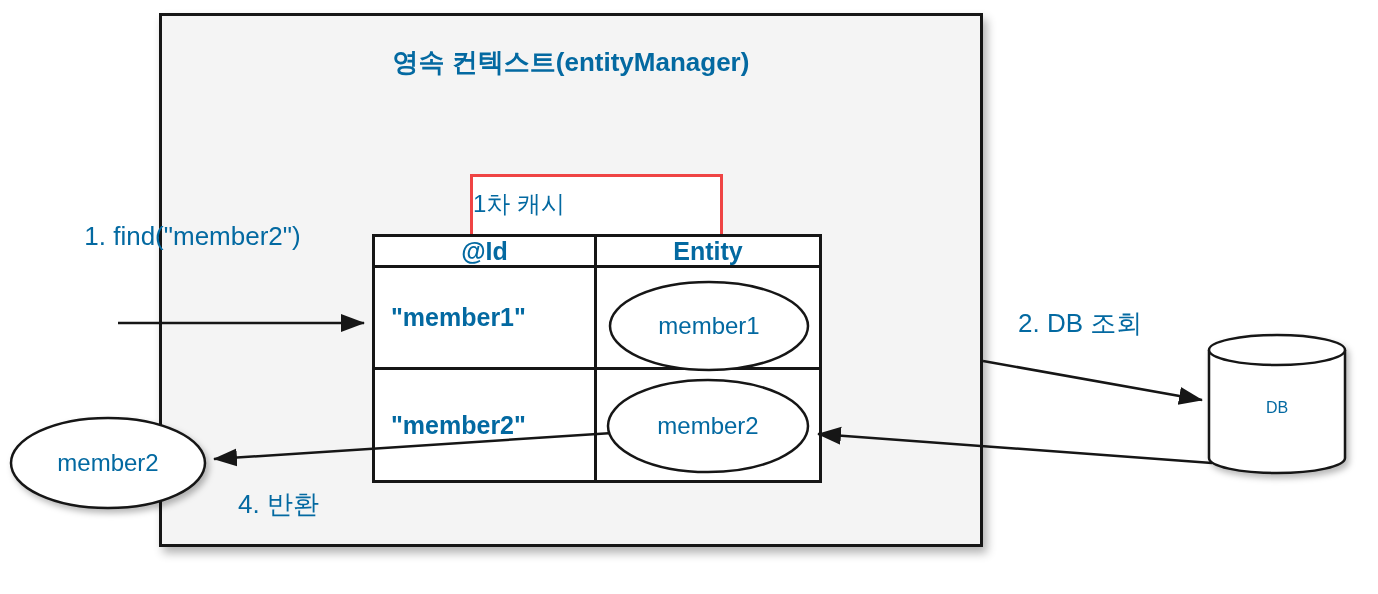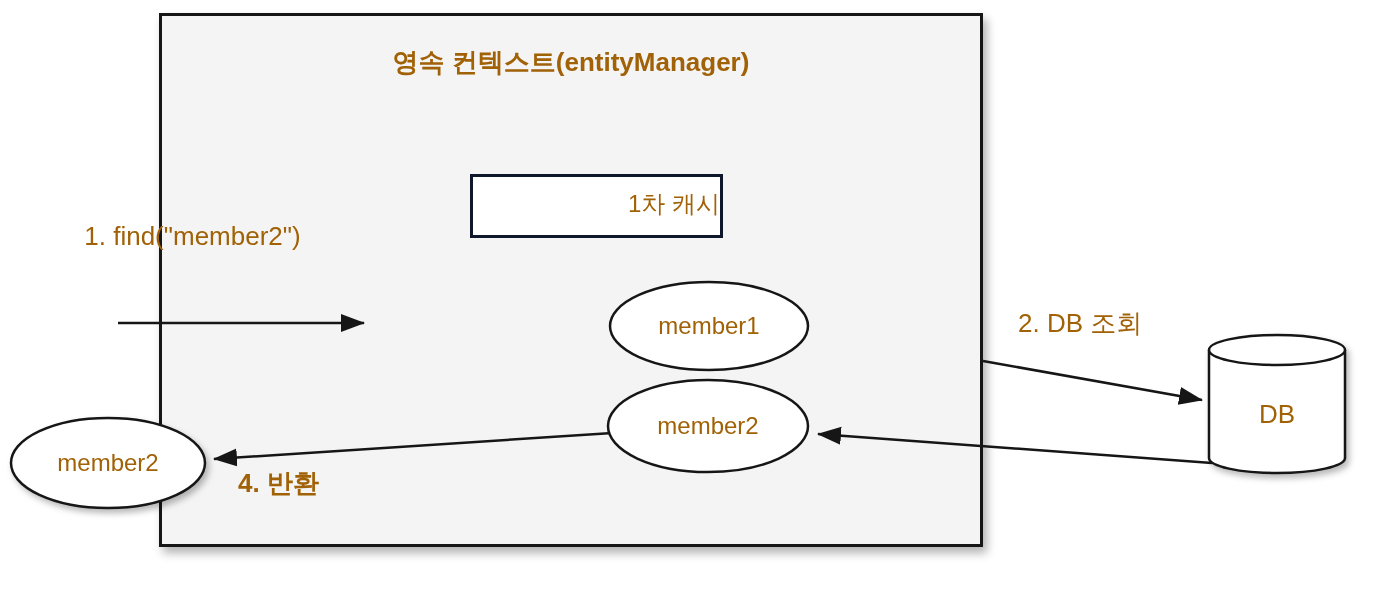--- a/index.html
+++ b/index.html
@@ -3,21 +3,21 @@
 <meta charset="utf-8">
 <style>
   * { margin: 0; padding: 0; box-sizing: border-box; }
   html, body { background: #ffffff; }
   .stage {
     position: relative;
     width: 1378px;
     height: 594px;
     background: #ffffff;
     font-family: "Liberation Sans", sans-serif;
-    color: #a16207;
+    color: #0369a1;
     overflow: hidden;
   }
   .abs { position: absolute; }
 
   
   .pcbox {
     left: 159px; top: 13px;
     width: 824px; height: 534px;
     background: #f4f4f4;
     border: 3px solid #161616;
@@ -31,23 +31,23 @@
     font-weight: bold;
     font-size: 26px;
     z-index: 6;
   }
 
   
   .cache-tab {
     left: 470px; top: 174px;
     width: 253px; height: 64px;
     background: #ffffff;
-    border: 3px solid #0f172a;
+    border: 3px solid #ef4444;
     z-index: 2;
-    display: flex; align-items: center; justify-content: flex-end;
+    display: flex; align-items: center; justify-content: flex-start;
     font-size: 24px;
     padding-bottom: 4px;
   }
 
   
   .cache-table {
     left: 372px; top: 234px;
     width: 450px; height: 249px;
     background: #ffffff;
     border: 3px solid #161616;
@@ -74,40 +74,50 @@
   .flow-line { stroke: #161616; stroke-width: 2.5; fill: none; }
   .shape { fill: #ffffff; stroke: #161616; stroke-width: 2.5; }
   .shadowed { filter: drop-shadow(3px 4px 3px rgba(0,0,0,0.28)); }
 
   
   .lbl { z-index: 6; white-space: nowrap; }
   .annot { font-size: 26px; line-height: 35px; text-align: center; }
   .step1 { left: 40px; top: 219px; width: 305px; text-align: center; }
   .step2 { left: 1018px; top: 306px; }
   .step3 { left: 896px; top: 466px; }
-  .step4 { left: 238px; top: 466px; font-weight: bold; }
+  .step4 { left: 238px; top: 487px; }
   .elabel {
     transform: translate(-50%, -50%);
     font-size: 24px;
     text-align: right;
   }
-  .db-label { left: 1209px; top: 399px; width: 136px; text-align: center; font-size: 26px; }
+  .db-label { left: 1209px; top: 399px; width: 136px; text-align: center; font-size: 16px; }
 </style>
 </head>
 <body>
 
 <div class="stage">
 
   <div class="abs pcbox"></div>
   <div class="abs pctitle lbl">영속 컨텍스트(entityManager)</div>
 
   <div class="abs cache-tab">
     <span>1차 캐시</span>
   </div>
 
+  <div class="abs cache-table">
+    <div class="cell hcell b-r b-b">@Id</div>
+    <div class="cell hcell b-b">Entity</div>
+
+    <div class="cell idcell b-r b-b">"member1"</div>
+    <div class="cell b-b"></div>
+
+    <div class="cell idcell b-r">"member2"</div>
+    <div class="cell"></div>
+  </div>
 
   <svg class="abs overlay" width="1378" height="594" viewBox="0 0 1378 594">
     <defs>
       <marker id="ah" markerUnits="userSpaceOnUse" markerWidth="26" markerHeight="20" refX="23" refY="9" orient="auto">
         <polygon points="0,0 24,9 0,18" fill="#161616"></polygon>
       </marker>
     </defs>
 
     <line class="flow-line" x1="118" y1="323" x2="364" y2="323" marker-end="url(#ah)"></line>
     <line class="flow-line" x1="983" y1="361" x2="1202" y2="400" marker-end="url(#ah)"></line>

